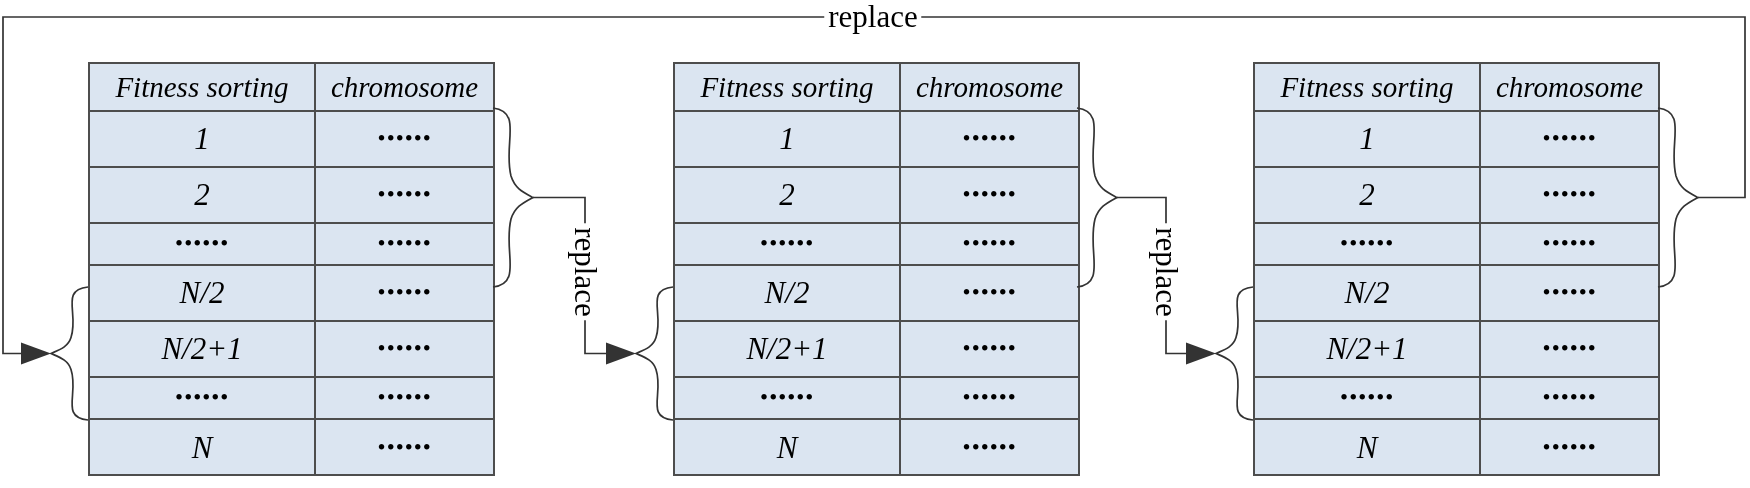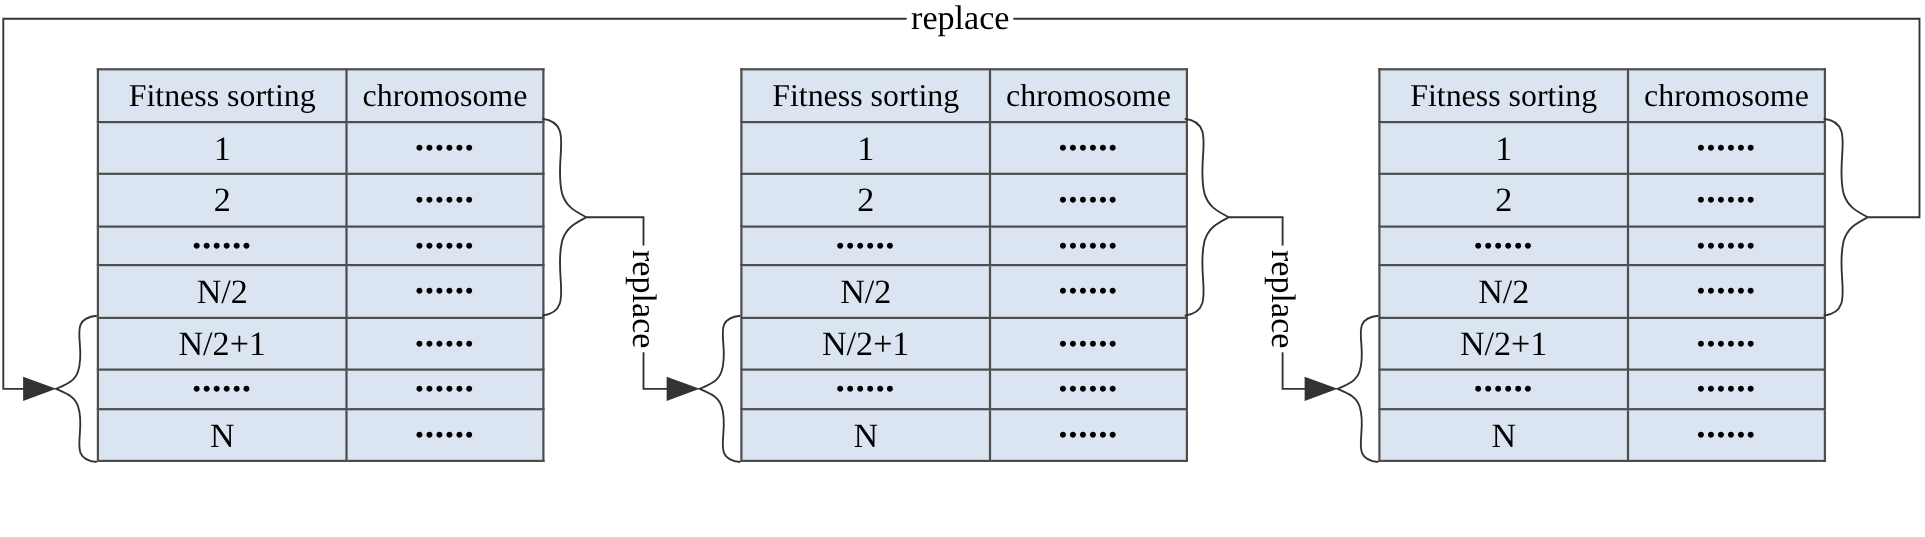--- a/index.html
+++ b/index.html
@@ -20,23 +20,23 @@
   }
   .overlay{
     position:absolute;left:0;top:0;width:1750px;height:488px;
     z-index:2;pointer-events:none;
   }
   .overlay path, .overlay polyline{
     fill:none;stroke:var(--connector);stroke-width:1.7px;
   }
   .overlay polygon{fill:var(--connector);stroke:none;}
   .pop-table{
-    position:absolute;top:62px;width:405px;height:358px;
+    position:absolute;top:62px;width:405px;height:414px;
     border-collapse:collapse;table-layout:fixed;
-    z-index:1;background:var(--bg);
+    z-index:1;background:var(--bg);font-style:italic;
   }
   .pop-table td{
     border:2px solid var(--border);
     background:var(--cell-fill);
     text-align:center;vertical-align:middle;
     padding:0;line-height:1;
     font-size:31px;
   }
   .pop-table tr.hdr td{font-size:29px;height:46px;}
   .pop-table td.dots{font-size:23px;letter-spacing:1px;}

